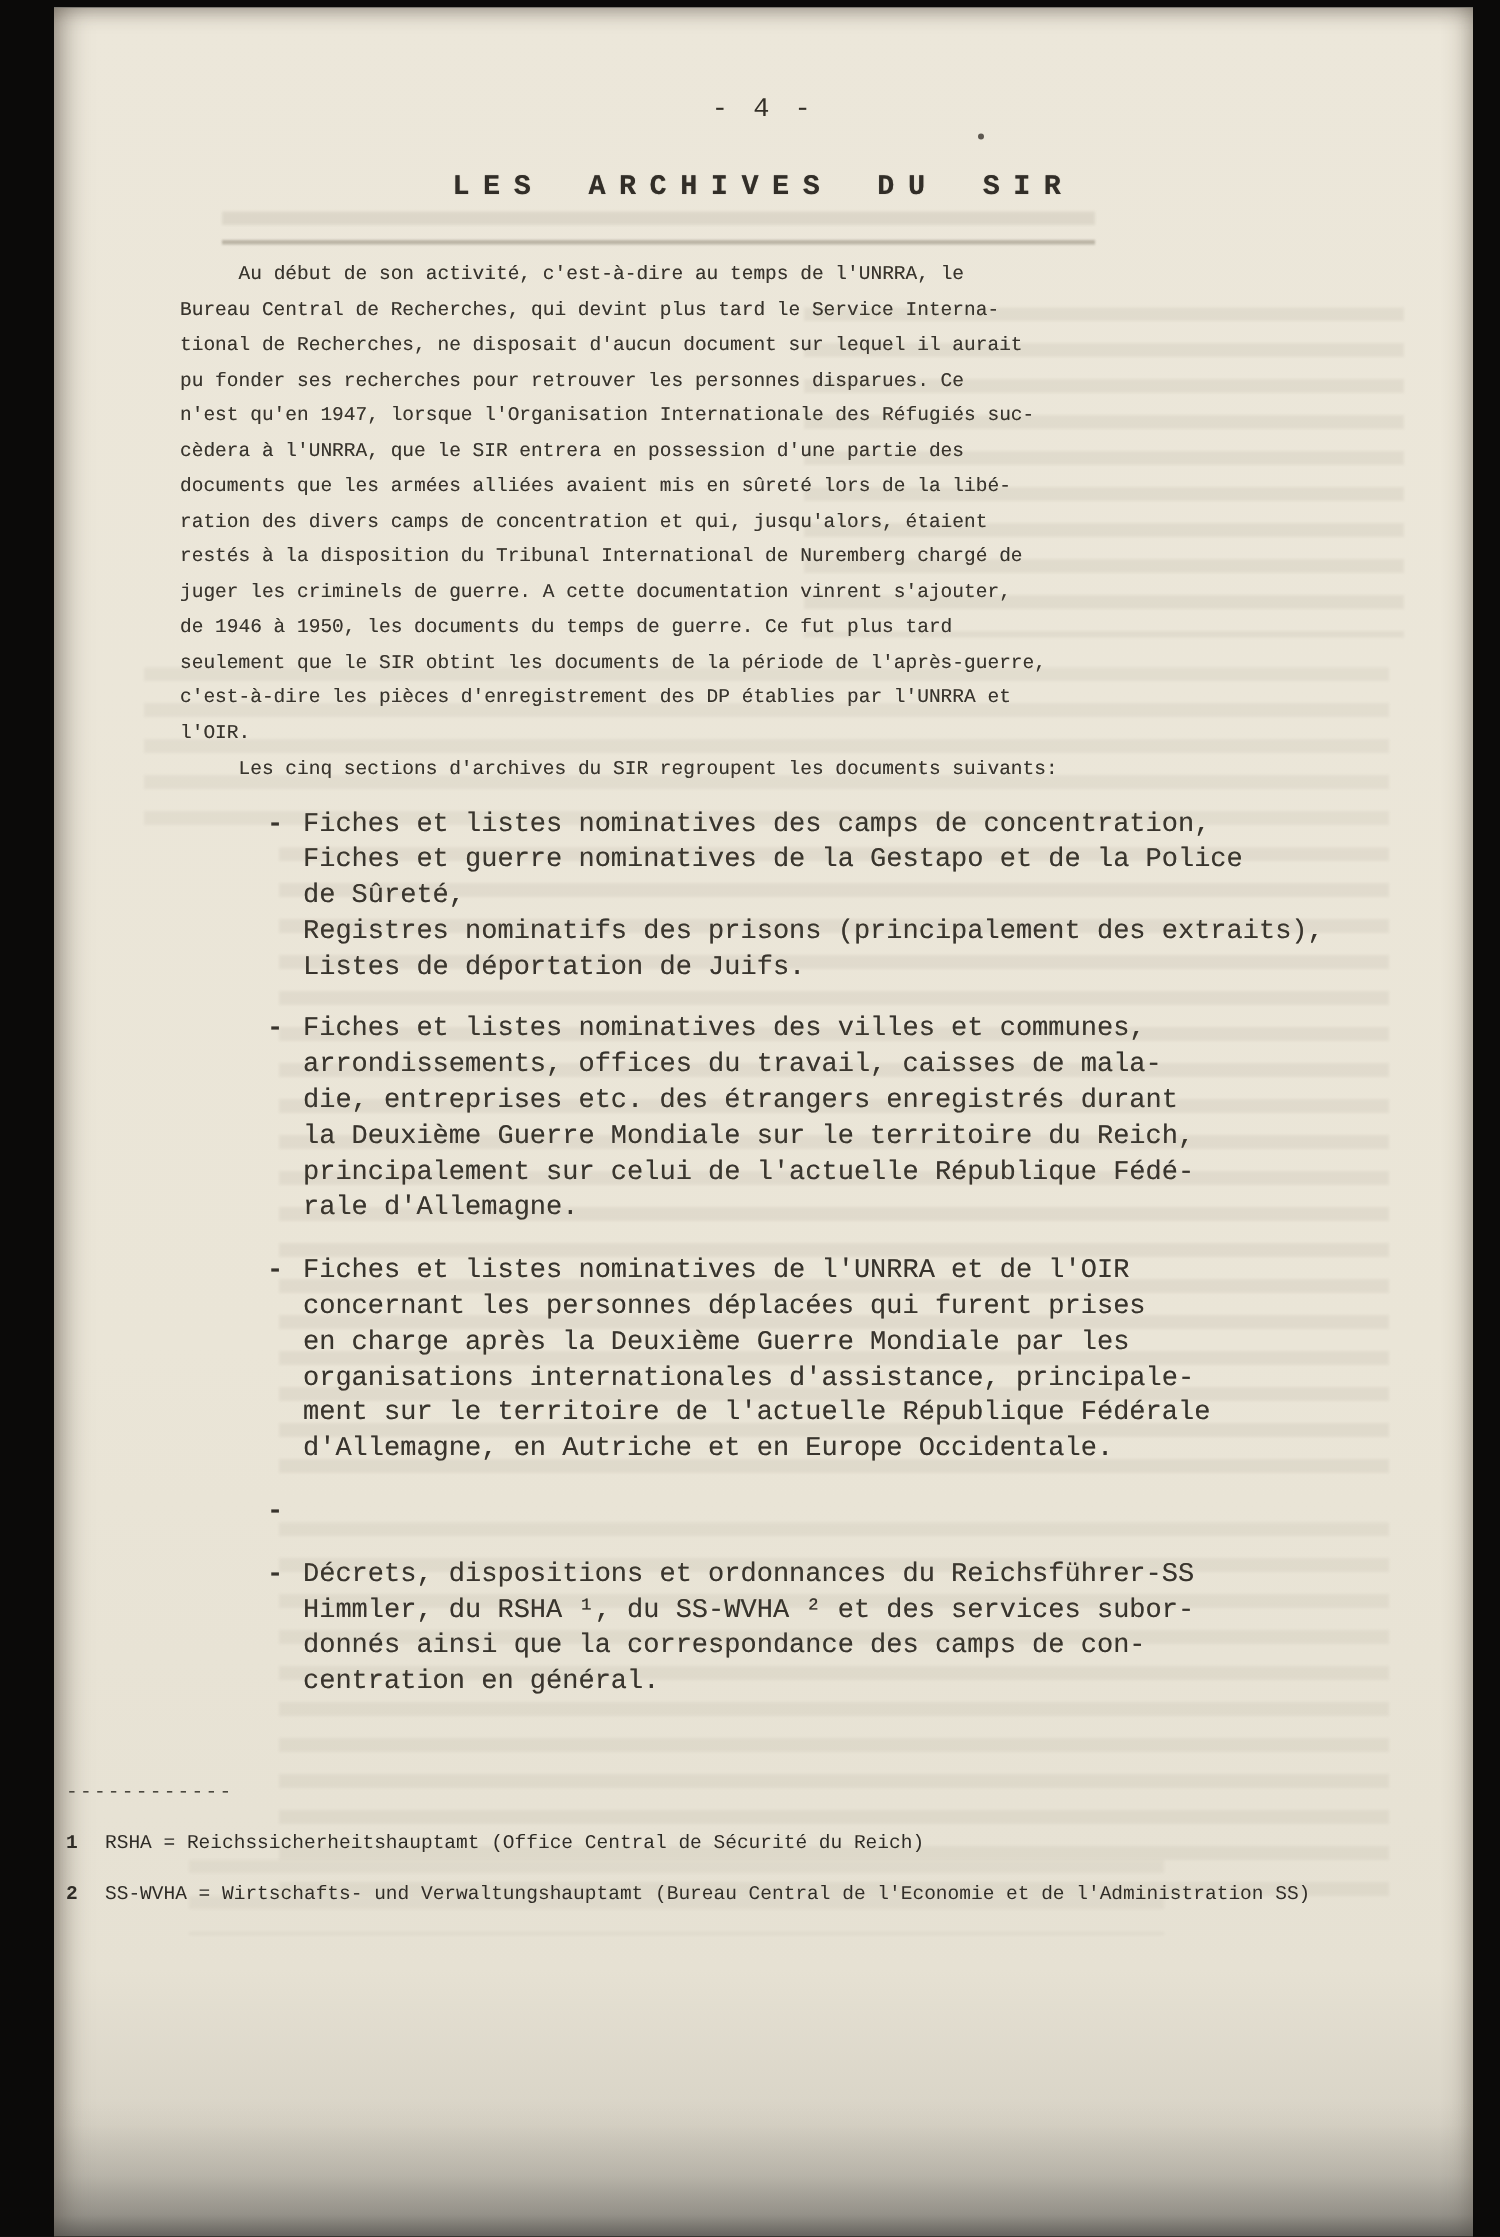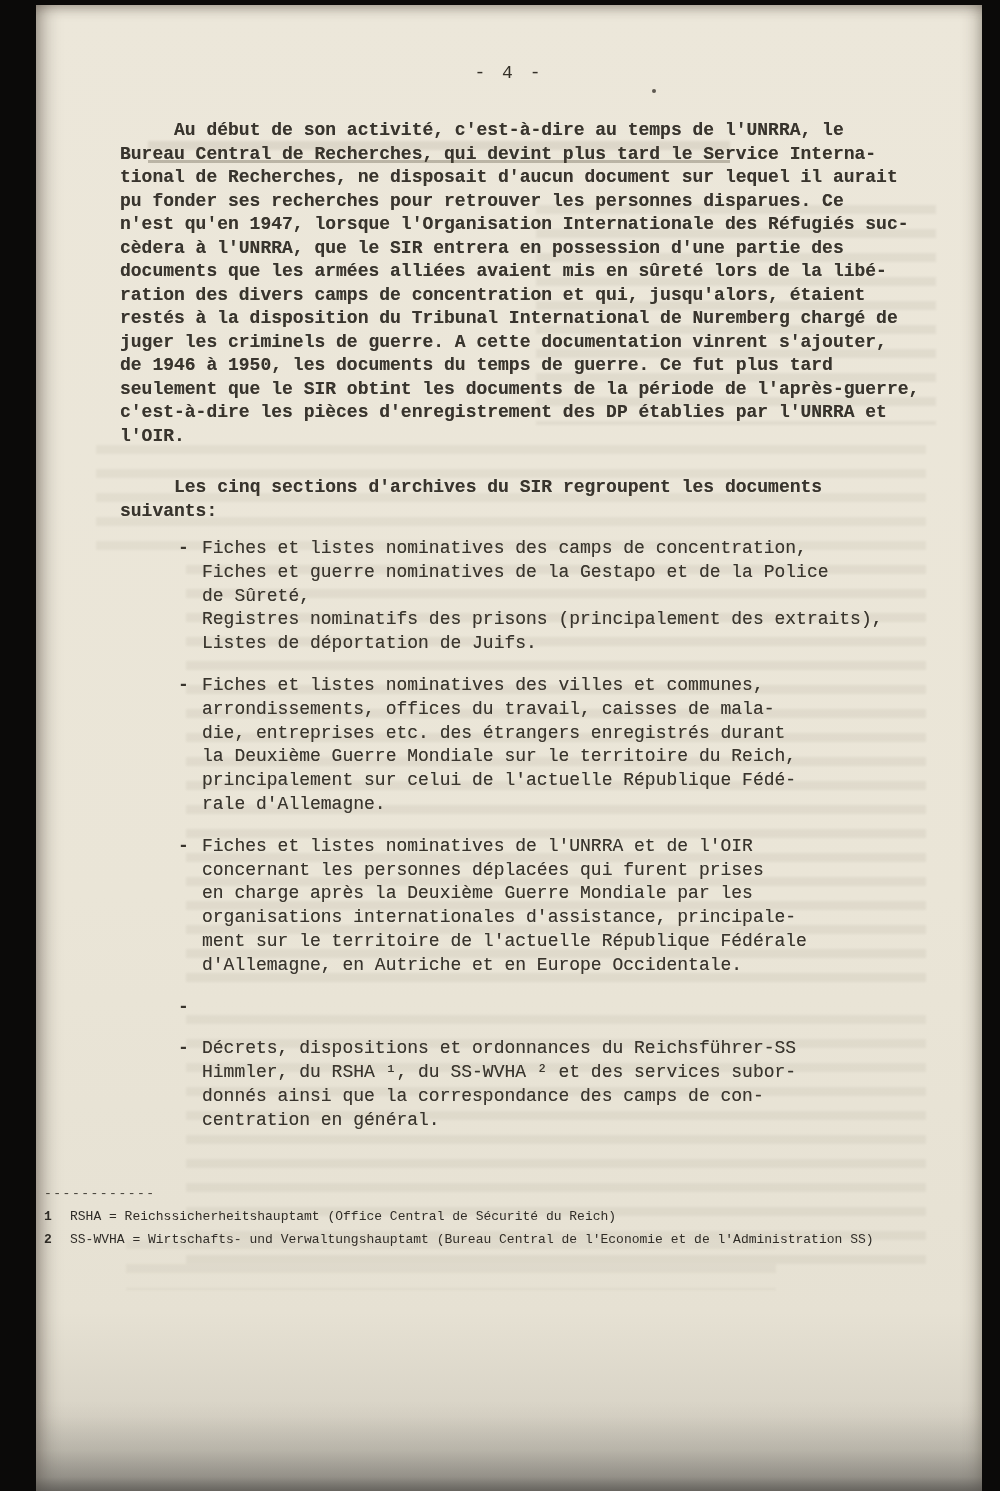--- a/index.html
+++ b/index.html
@@ -75,43 +75,42 @@
     text-align: center;
     font-size: 19px;
     font-weight: bold;
     letter-spacing: 9px;
     word-spacing: 9px;
     color: #322e28;
     text-shadow: 0 0 0.5px rgba(50,45,38,0.55);
   }
   .para {
     white-space: pre-wrap;
-    font-size: 18px;
+    font-size: 13px;
     line-height: 23.5px;
     margin: 36px 60px 0 84px;
     text-shadow: 0 0 0.4px rgba(56,52,45,0.5);
-    font-weight: bold;
-  }
-  .intro { margin-top: 28px; }
+  }
+  .intro { margin-top: 1px; }
   .bullets {
     margin: 14px 40px 0 142px;
     font-size: 18px;
     line-height: 23.8px;
   }
   .bullet { display: flex; margin-bottom: 18px; }
   .marker { width: 24px; flex: none; font-weight: bold; }
   .btext  { white-space: pre-wrap; text-shadow: 0 0 0.4px rgba(56,52,45,0.5); }
   .footnotes {
     margin: 52px 28px 0 8px;
     font-size: 13px;
     line-height: 18px;
     color: #2e2b26;
   }
   .fsep { letter-spacing: 1.5px; margin-bottom: 4px; color: #413d35; }
-  .footnote { margin-top: 5px; white-space: nowrap; }
+  .footnote { margin-top: 16px; white-space: nowrap; }
   .fnum { display: inline-block; min-width: 26px; font-weight: bold; }
 </style>
 </head>
 <body>
 
 <div class="edge-top"></div>
 <div class="edge-left"></div>
 <div class="edge-right"></div>
 
 <div class="paper">
@@ -120,20 +119,21 @@
   <div class="g-underline"></div>
   <div class="ghost g1"></div>
   <div class="ghost g2"></div>
   <div class="ghost g3"></div>
   <div class="ghost g4"></div>
   <div class="ghost g5"></div>
   <div class="speck"></div>
 
   <div class="pagenum">- 4 -</div>
 
+  <h1 class="title">LES ARCHIVES DU SIR</h1>
 
   <div class="para">     Au début de son activité, c'est-à-dire au temps de l'UNRRA, le
 Bureau Central de Recherches, qui devint plus tard le Service Interna-
 tional de Recherches, ne disposait d'aucun document sur lequel il aurait
 pu fonder ses recherches pour retrouver les personnes disparues. Ce
 n'est qu'en 1947, lorsque l'Organisation Internationale des Réfugiés suc-
 cèdera à l'UNRRA, que le SIR entrera en possession d'une partie des
 documents que les armées alliées avaient mis en sûreté lors de la libé-
 ration des divers camps de concentration et qui, jusqu'alors, étaient
 restés à la disposition du Tribunal International de Nuremberg chargé de

